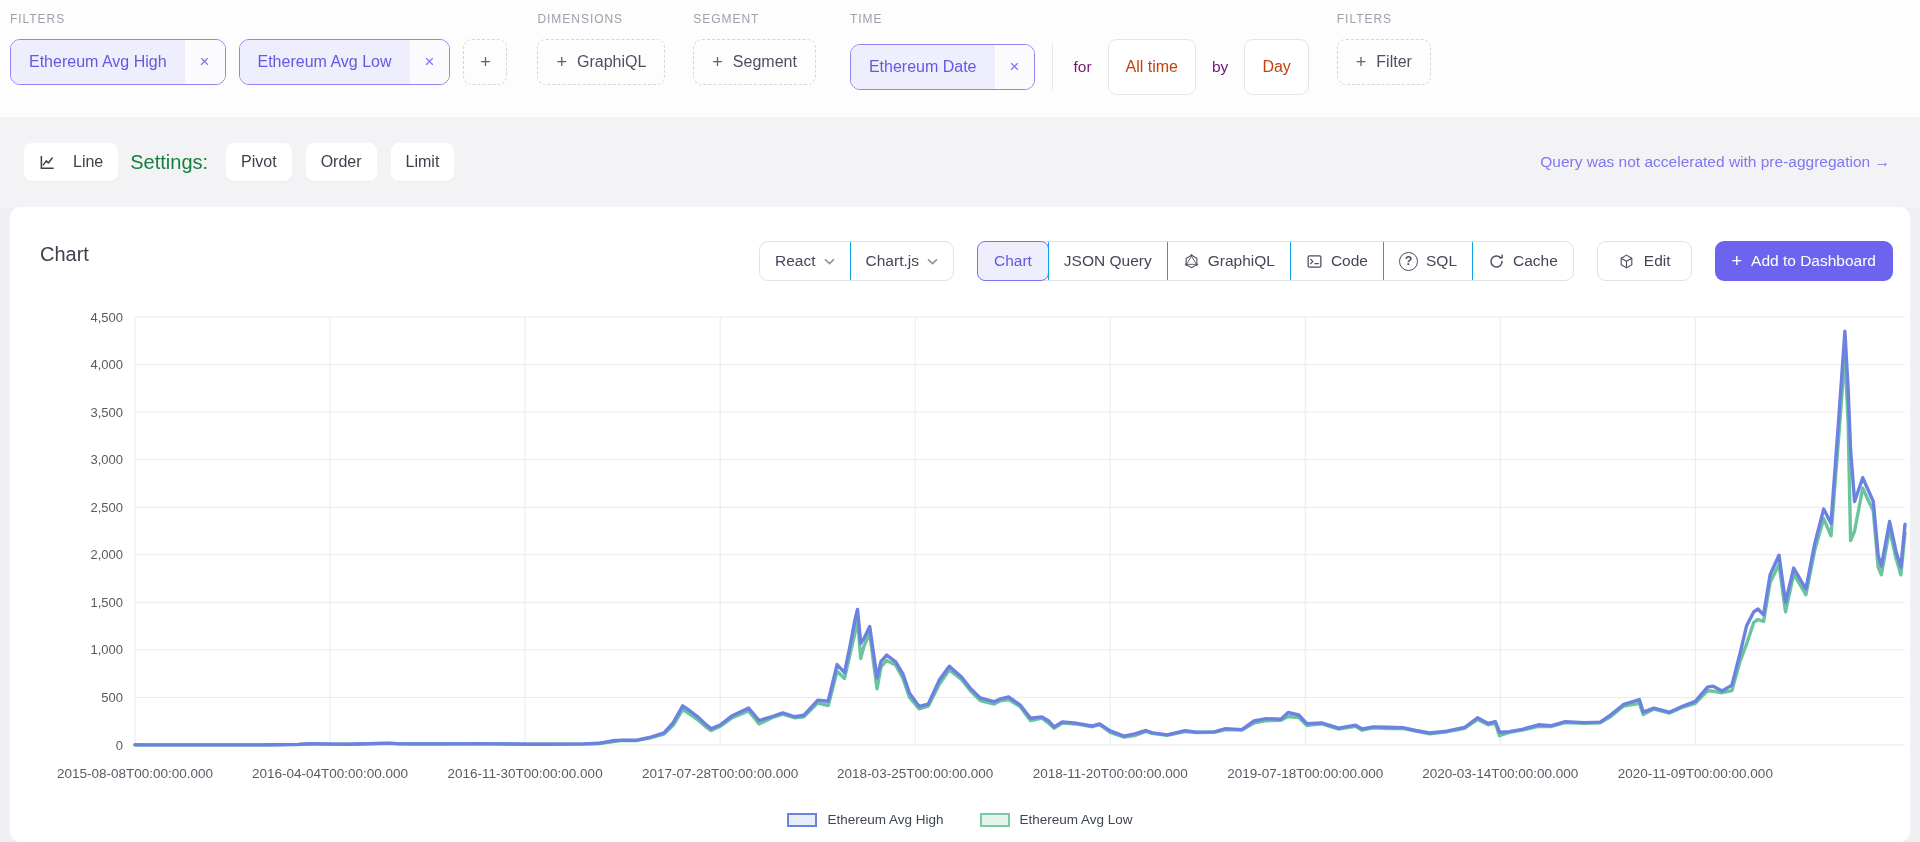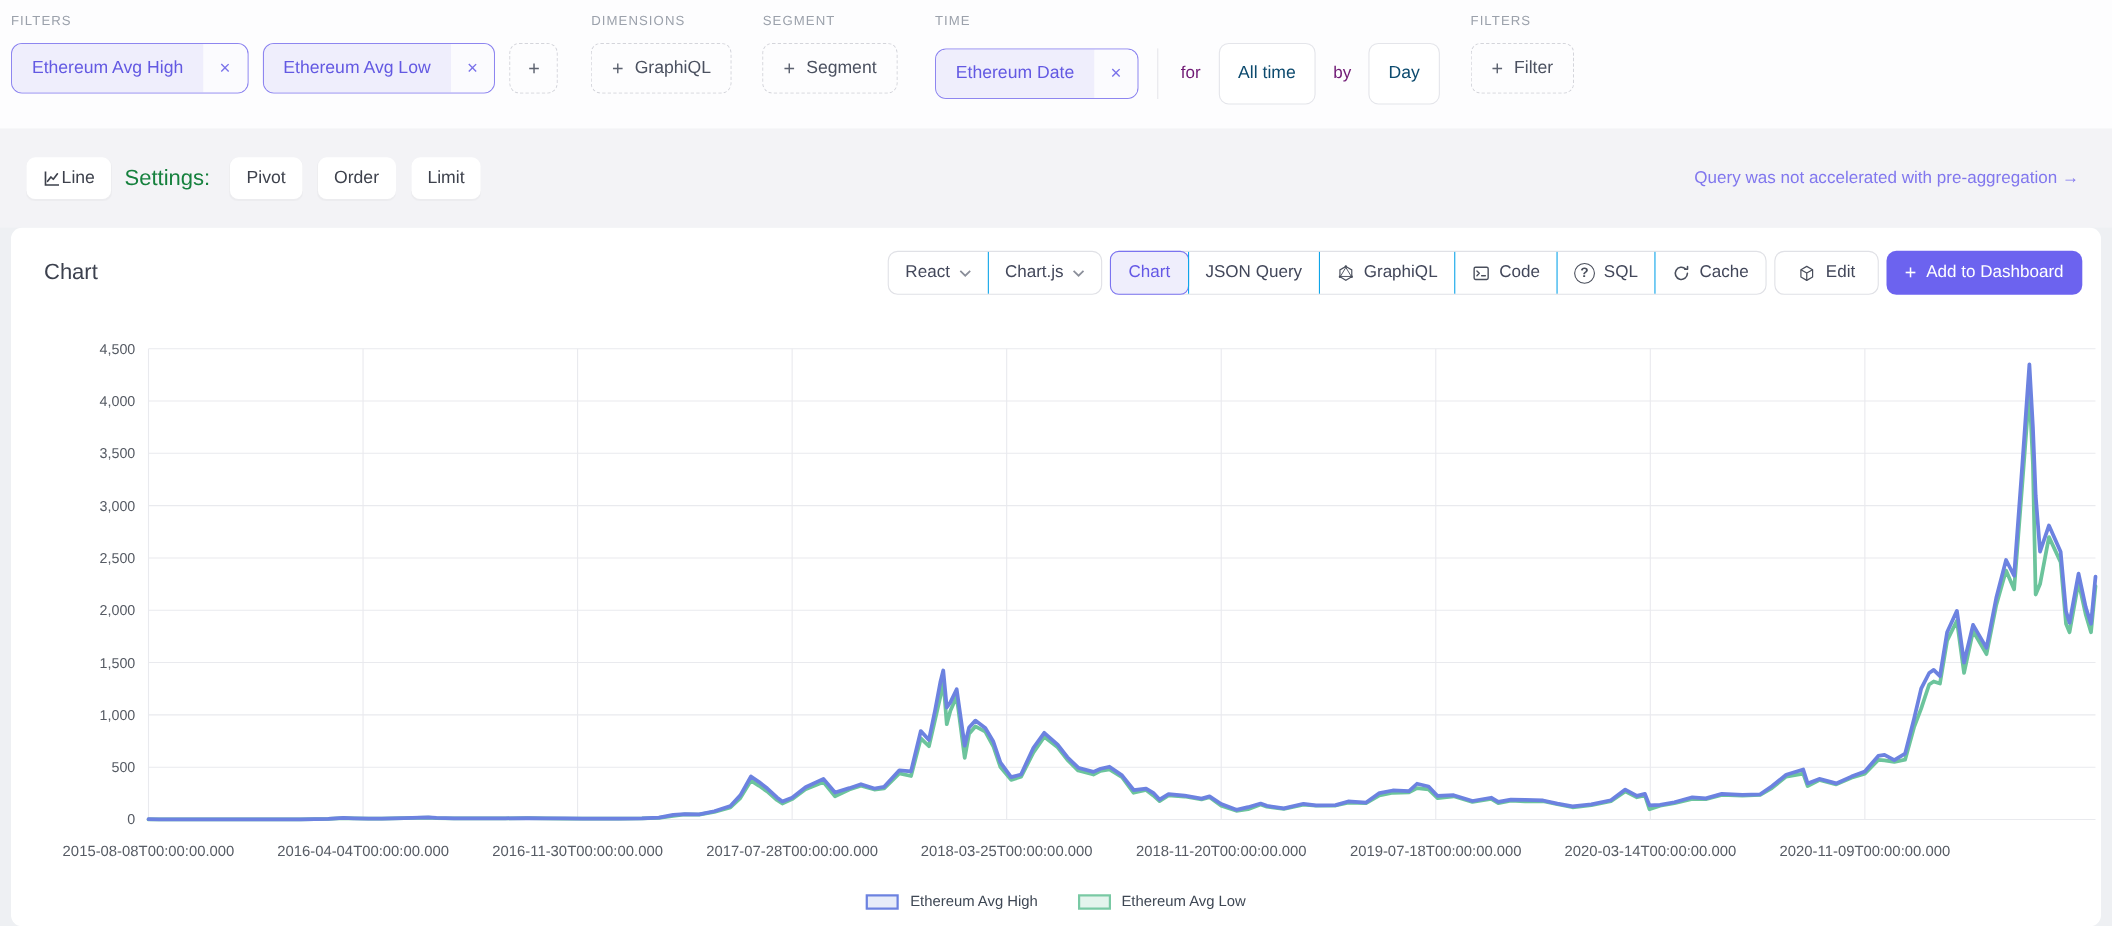--- a/index.html
+++ b/index.html
@@ -14,39 +14,39 @@
   .chip { display:flex; align-items:stretch; border:1px solid #8e86f0; border-radius:10px;
     overflow:hidden; height:46px; background:#fbfbfe; cursor:pointer; }
   .chip-label { display:flex; align-items:center; background:#efeefc; color:#6359e2;
     font-size:16px; padding:0 18px; }
   .chip-x { display:flex; align-items:center; padding:0 15px; color:#7a72ea; font-size:17px; background:#fbfbfe; cursor:pointer; }
   .dash-btn { display:flex; align-items:center; gap:10px; height:46px; padding:0 18px;
     border:1px dashed #d4d5db; border-radius:9px; color:#4b5160; font-size:16px; background:transparent; cursor:pointer; }
   .dash-btn .plus { color:#5d6370; font-size:18px; }
   .dash-sq { justify-content:center; width:44px; padding:0; }
   .plain-btn { display:flex; align-items:center; height:56px; padding:0 17px; background:#fff;
-    border:1px solid #e4e5ea; border-radius:9px; font-size:16px; color:#0c4a6e; cursor:pointer; }
+    border:1px solid #e4e5ea; border-radius:9px; font-size:16px; color:#c2410c; cursor:pointer; }
   .joiner { font-size:15.5px; color:#701a75; margin:0 3px; }
   .vdivider { width:1px; height:46px; background:#e6e6eb; margin:0 4px; }
   .m-dim{margin-left:30px;} .m-seg{margin-left:28px;} .m-time{margin-left:34px;} .m-fil{margin-left:28px;}
 
   
   .settingsbar { background:#f3f3f6; height:90px; display:flex; align-items:center; padding:0 30px 0 24px; }
-  .sbtn { display:flex; align-items:center; gap:0; height:38px; padding:0 15px; background:#fff;
+  .sbtn { display:flex; align-items:center; gap:17px; height:38px; padding:0 15px; background:#fff;
     border:none; border-radius:8px; font-size:16px; color:#3d414c; cursor:pointer; box-shadow:0 1px 1px rgba(20,20,40,.03); }
   .settings-label { font-size:20px; color:#15803d; margin:0 4px 0 12px; }
   .sgap { margin-left:14px; }
   .preagg { margin-left:auto; font-size:15.5px; color:#8177ee; cursor:pointer; }
 
   
   .card { position:relative; margin:0 10px; margin-top:0; background:#fff; border-radius:10px;
     height:635px; overflow:hidden; }
   .card-head { display:flex; align-items:center; padding:21px 17px 0 30px; }
   .card-title { font-size:20px; font-weight:500; color:#3c414e; }
-  .head-controls { margin-left:auto; display:flex; align-items:center; gap:7px; }
+  .head-controls { margin-left:auto; display:flex; align-items:center; gap:23px;margin-top:13px; }
   .seg-group { display:flex; align-items:stretch; height:40px; background:#fff;
     border:1px solid #e0e1e6; border-radius:9px; overflow:visible; }
   .seg { display:flex; align-items:center; gap:8px; padding:0 15px; font-size:15.5px; color:#42475a;
     cursor:pointer; border-left:1px solid #0ea5e9; white-space:nowrap; }
   .seg:first-child { border-left:none; }
   .seg.active { border:1px solid #7b73f0; background:#efeefc; color:#6458e6; border-radius:8px; margin:-1px; padding:0 16px; }
   .seg .chev { color:#8b8f9a; }
   .btn-outline { display:flex; align-items:center; gap:9px; height:40px; padding:0 20px; background:#fff;
     border:1px solid #e0e1e6; border-radius:9px; font-size:15.5px; color:#42475a; cursor:pointer; }
   .btn-primary { display:flex; align-items:center; gap:9px; height:40px; padding:0 17px; background:#6c63ef;

